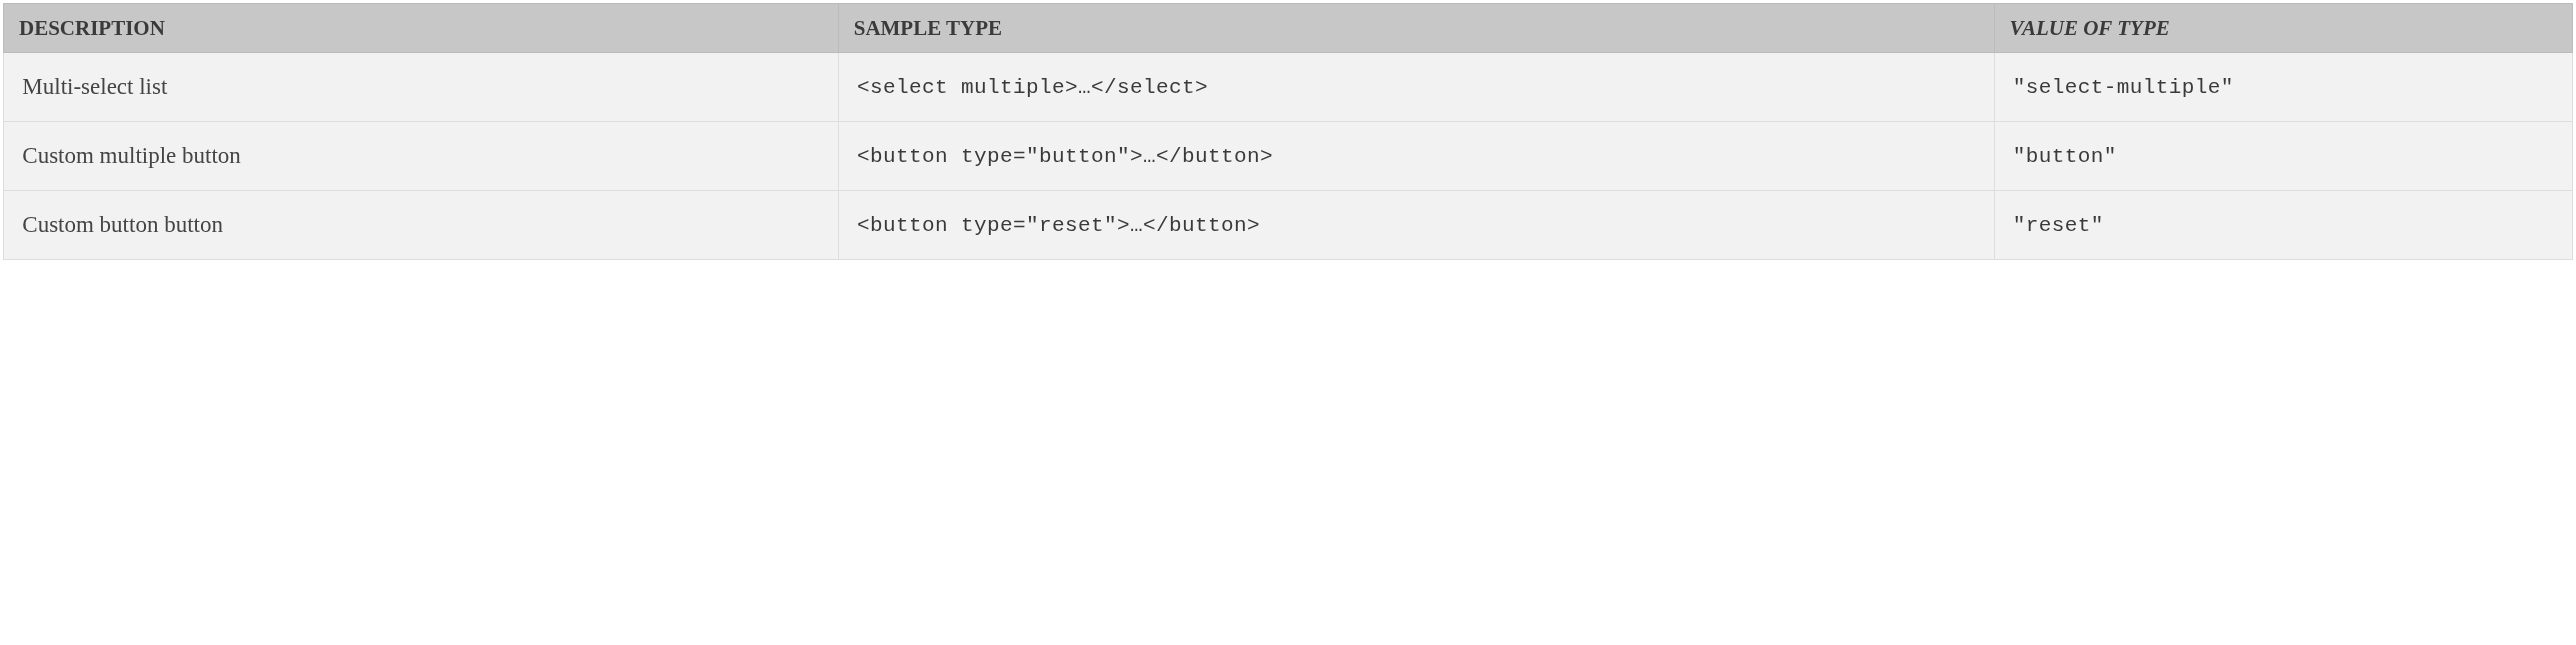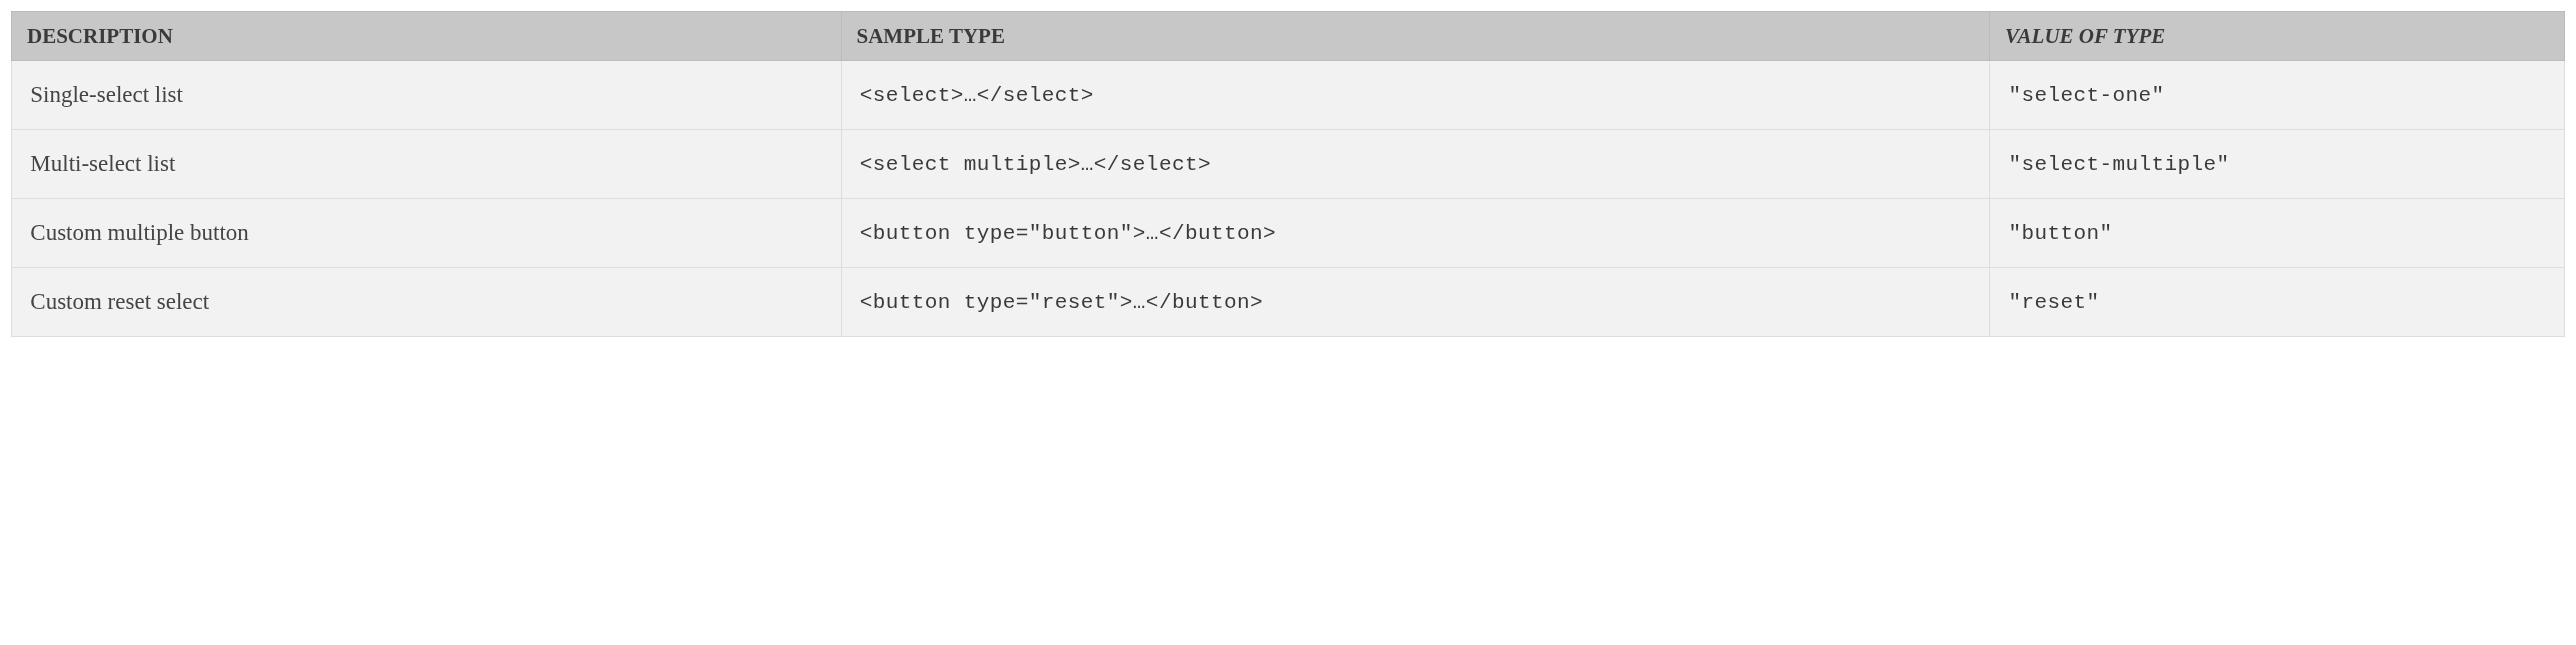--- a/index.html
+++ b/index.html
@@ -1,17 +1,17 @@
 <!DOCTYPE html>
 <html style="font-size:13px"><head>
   <meta charset="utf-8">
   <style>
     * {
       margin: 0;
-      padding: 8px;
+      padding: 0;
       box-sizing: border-box;
     }
     body {
       font-family: Georgia, 'Times New Roman', serif;
       background: #ffffff;
       padding: 3.3px;
       color: #333333;
     }
     table {
       width: 100%;
@@ -55,34 +55,29 @@
 <table>
   <thead>
     <tr>
       <th class="col-desc">DESCRIPTION</th>
       <th class="col-sample">SAMPLE TYPE</th>
       <th class="col-type">VALUE OF TYPE</th>
     </tr>
   </thead>
   <tbody>
     <tr>
-      <td class="desc">Single-select list</td>
-      <td class="code">&lt;select&gt;…&lt;/select&gt;</td>
-      <td class="code">"select-one"</td>
-    </tr>
-    <tr>
       <td class="desc">Multi-select list</td>
       <td class="code">&lt;select multiple&gt;…&lt;/select&gt;</td>
       <td class="code">"select-multiple"</td>
     </tr>
     <tr>
       <td class="desc">Custom multiple button</td>
       <td class="code">&lt;button type="button"&gt;…&lt;/button&gt;</td>
       <td class="code">"button"</td>
     </tr>
     <tr>
-      <td class="desc">Custom reset select</td>
+      <td class="desc">Custom button button</td>
       <td class="code">&lt;button type="reset"&gt;…&lt;/button&gt;</td>
       <td class="code">"reset"</td>
     </tr>
   </tbody>
 </table>
 
 
 </body></html>

